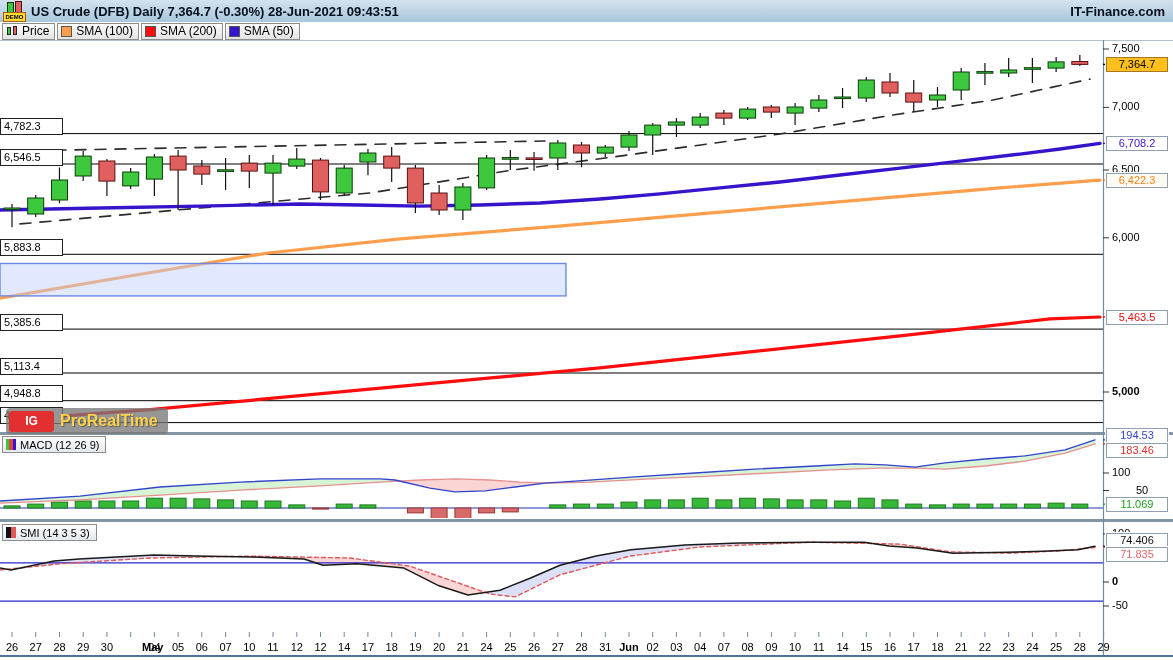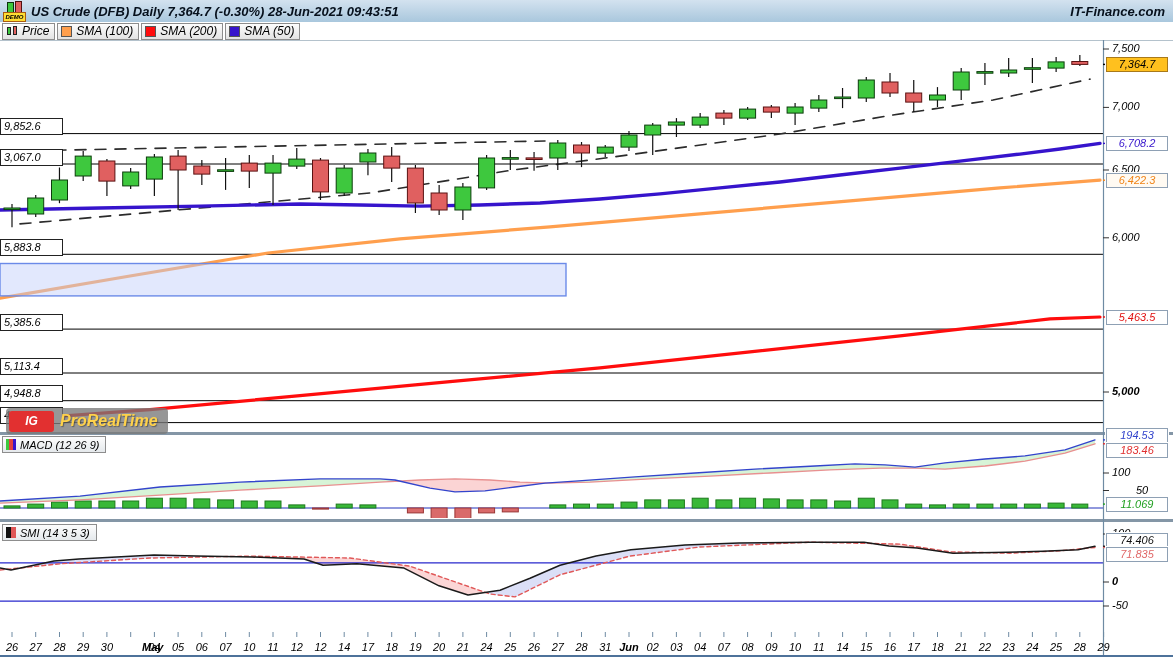--- a/index.html
+++ b/index.html
@@ -1,16 +1,16 @@
 <!DOCTYPE html>
 <html><head>
 <meta charset="utf-8">
 <style>
   html,body{margin:0;padding:0;background:#fff;}
-  #stage{position:relative;width:1173px;height:660px;font-family:"Liberation Sans",sans-serif;overflow:hidden;background:#be185d;font-style:italic;}
+  #stage{position:relative;width:1173px;height:660px;font-family:"Liberation Sans",sans-serif;overflow:hidden;background:#be185d;}
   .abs{position:absolute;}
   #titlebar{left:0;top:0;width:1173px;height:22px;background:linear-gradient(#d3e2ef,#a9c7dd);border-bottom:1px solid #5f7f99;display:flex;align-items:center;z-index:5;}
   #title-text{font-size:13px;font-weight:bold;color:#06101c;margin-left:6px;}
   #title-right{position:absolute;right:8px;font-size:13px;font-weight:bold;color:#06101c;text-align:center;}
   #demo-icon{position:relative;width:22px;height:20px;margin-left:3px;flex:0 0 auto;}
   #demo-icon .c1{position:absolute;left:4px;top:1px;width:5px;height:9px;background:#3ec83e;border:1px solid #0c330c;}
   #demo-icon .c2{position:absolute;left:12px;top:0px;width:5px;height:11px;background:#e06060;border:1px solid #501010;}
   #demo-icon .lbl{position:absolute;left:0;top:11px;width:21px;height:8px;background:#ffdd33;border:1px solid #a85a10;color:#000;font-size:6px;font-weight:bold;text-align:center;line-height:8px;letter-spacing:0px;}
   #legendbar{left:0;top:22px;width:1173px;height:18px;background:#fff;display:flex;align-items:center;z-index:5;}
   .chip{display:inline-flex;align-items:center;height:15px;border:1px solid #8d8d8d;background:linear-gradient(#fdfdfd,#e3e3e3);padding:0 5px 0 3px;margin-left:2px;font-size:12px;color:#000;}
@@ -342,22 +342,22 @@
       </span>
     <span>SMI (14 3 5 3)</span>
   </span>
 
   <div id="watermark" class="abs">
     <span class="ig">IG</span>
     <span class="txt">ProRealTime</span>
   </div>
 
   <div id="overlay" class="abs" style="left:0;top:0;width:1173px;height:660px;z-index:3;pointer-events:none;">
-      <div class="lvl" style="top:118.1px;">9,852.6</div>
-      <div class="lvl" style="top:148.5px;">3,067.0</div>
+      <div class="lvl" style="top:118.1px;">4,782.3</div>
+      <div class="lvl" style="top:148.5px;">6,546.5</div>
       <div class="lvl" style="top:238.8px;">5,883.8</div>
       <div class="lvl" style="top:313.6px;">5,385.6</div>
       <div class="lvl" style="top:357.5px;">5,113.4</div>
       <div class="lvl" style="top:385.2px;">4,948.8</div>
       <div class="lvl" style="top:407.1px;">4,822.5</div>
       <div class="rtick" style="top:42.0px;">7,500</div>
       <div class="rtick" style="top:100.4px;">7,000</div>
       <div class="rtick" style="top:163.0px;">6,500</div>
       <div class="rtick" style="top:230.8px;">6,000</div>
       <div class="rtick" style="top:385.0px;font-weight:bold;">5,000</div>

